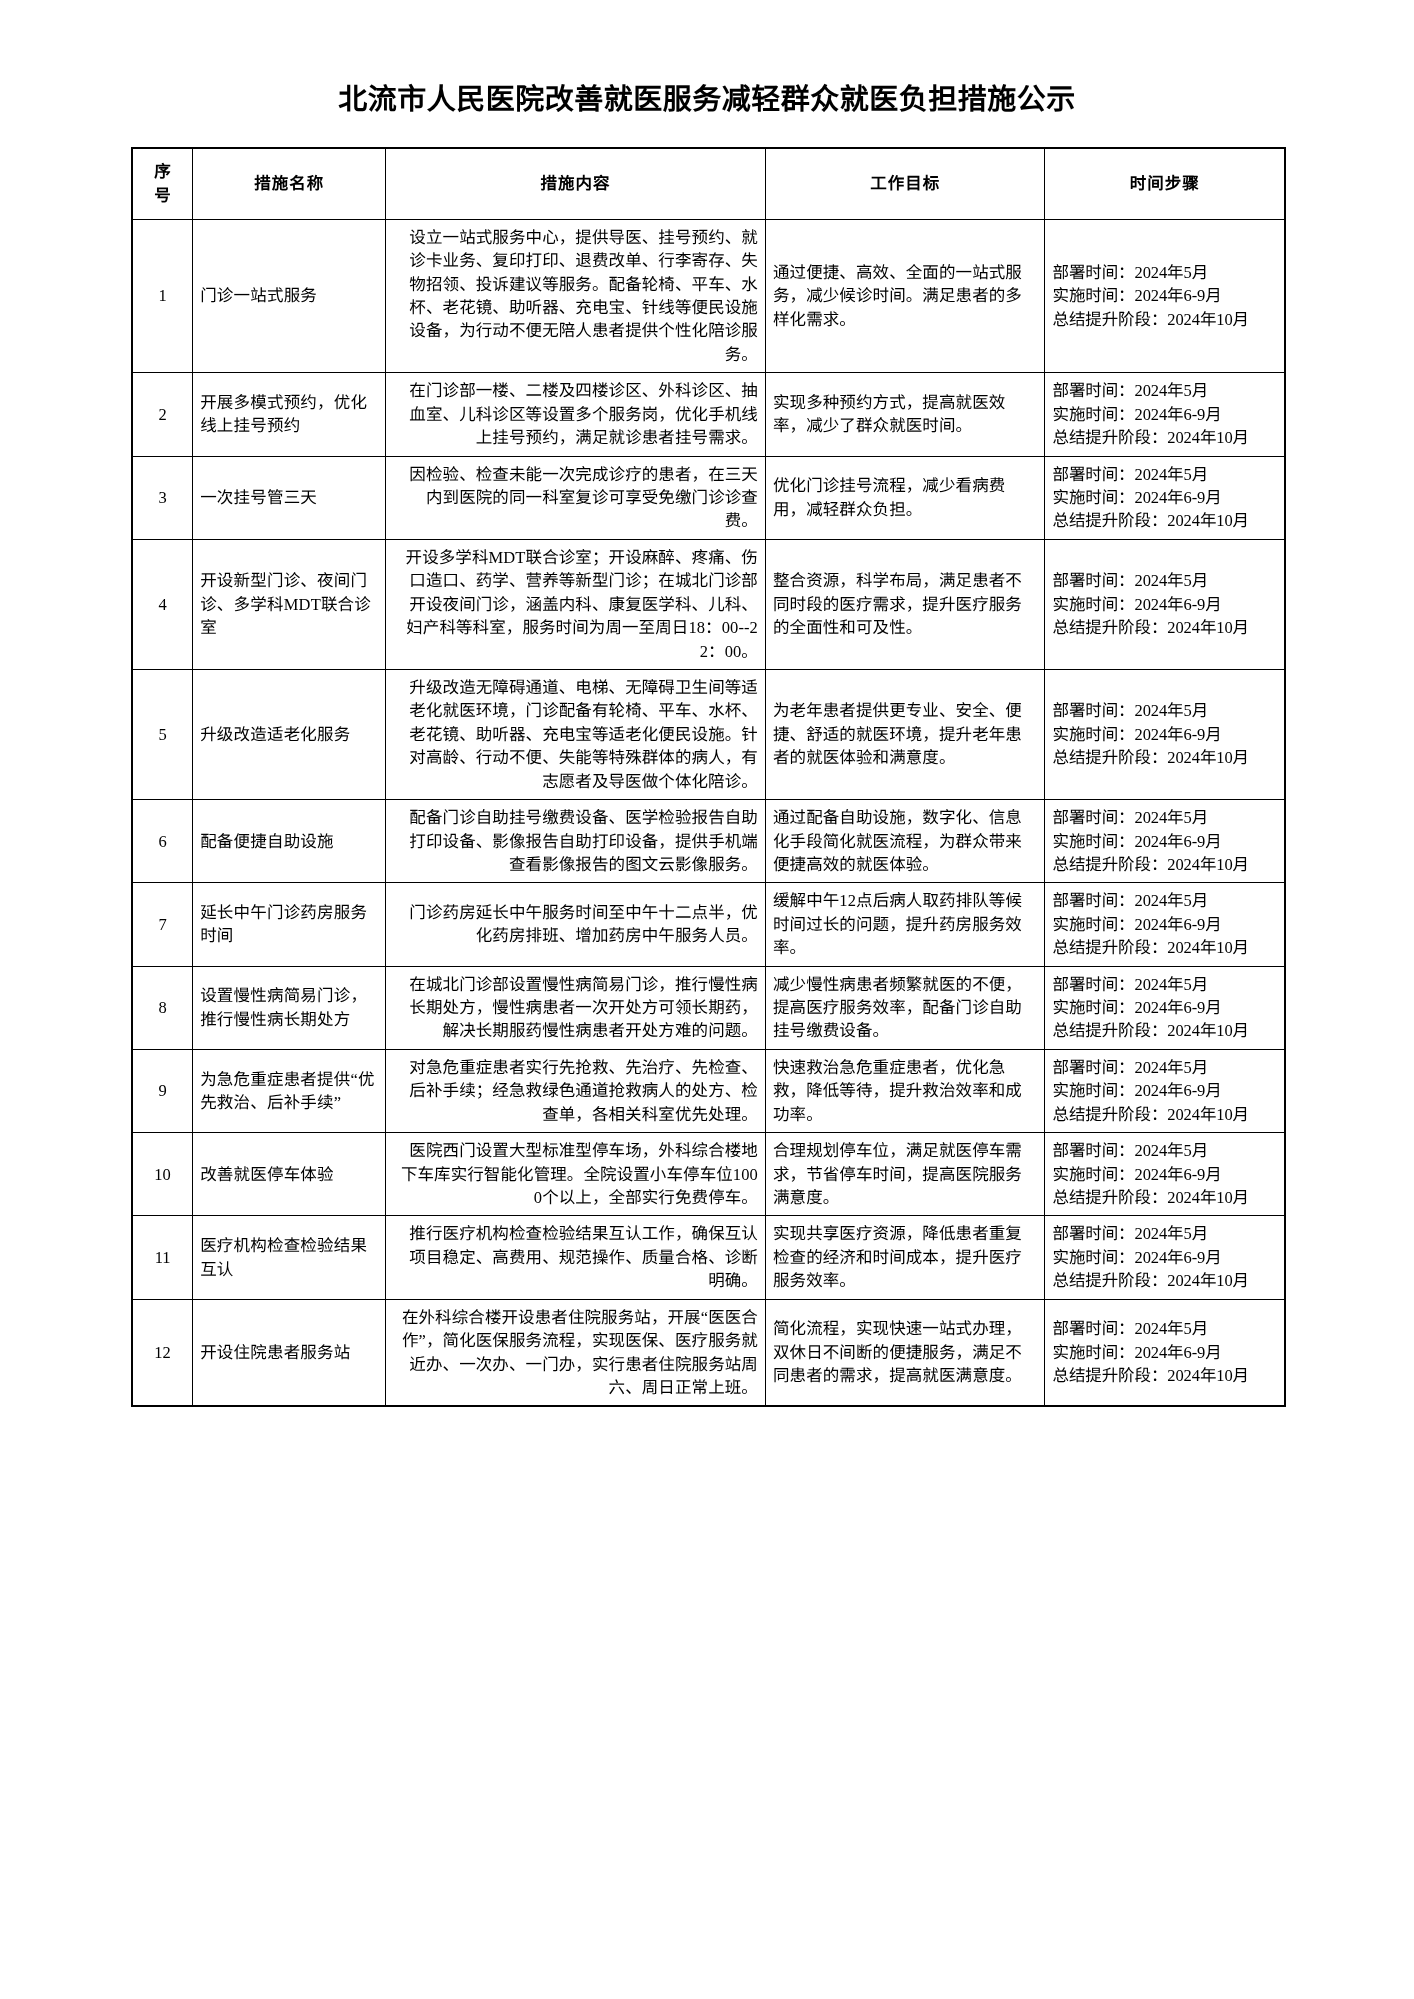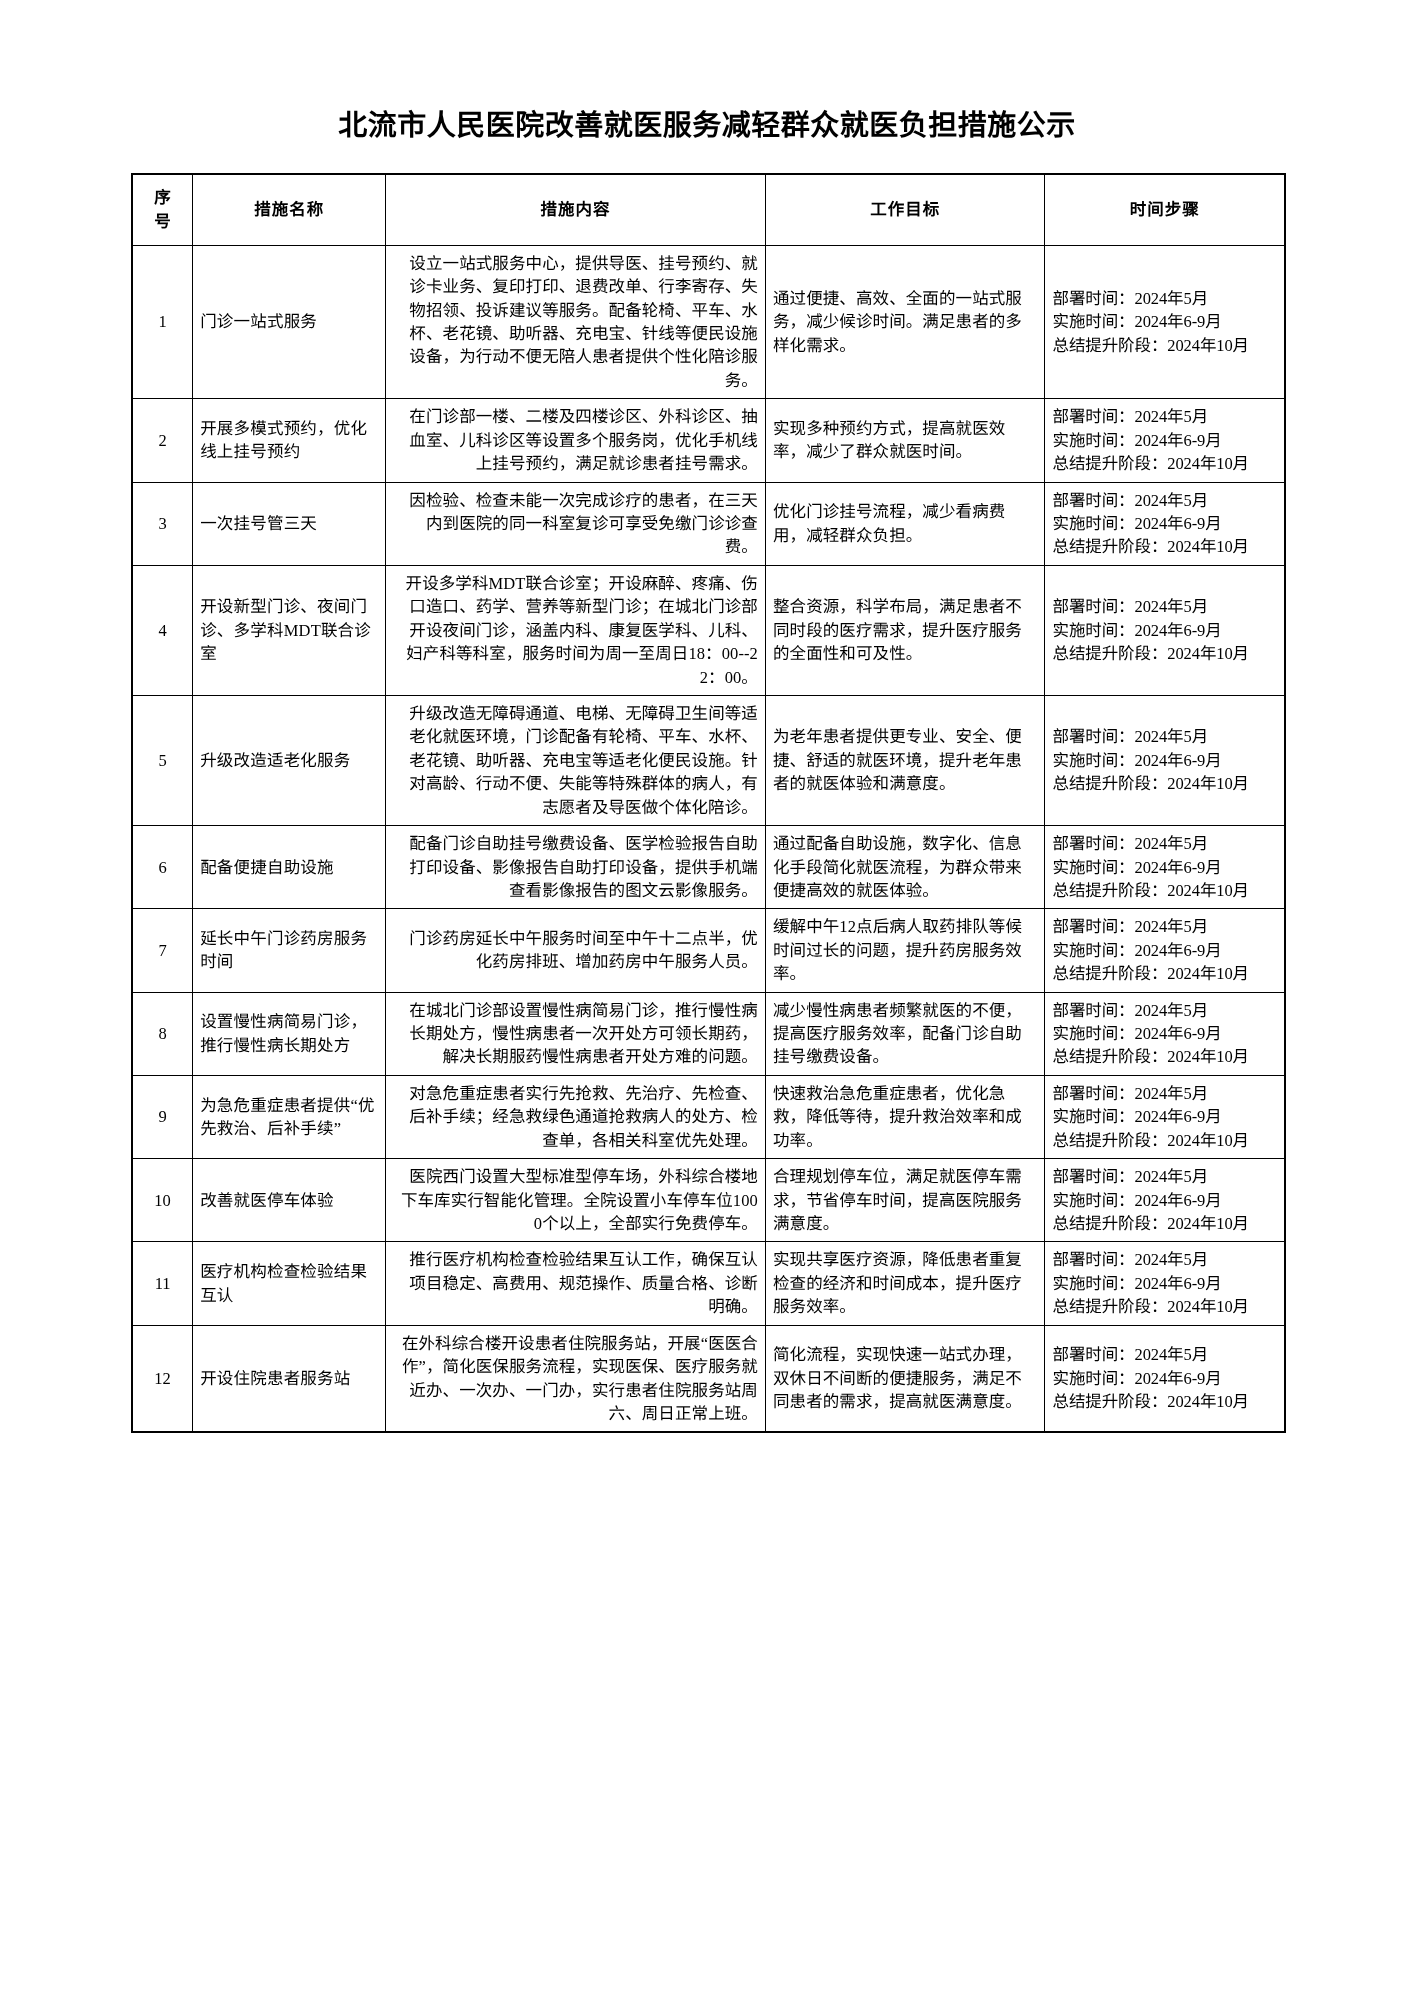--- a/index.html
+++ b/index.html
@@ -23,21 +23,21 @@
     padding: 0;
   }
   .doc-title {
     text-align: center;
     font-family: Liberation Sans, sans-serif;
     font-weight: bold;
     font-size: 29px;
     letter-spacing: 0.5px;
     color: #000;
     margin: 0;
-    padding-top: 108px;
+    padding-top: 82px;
     padding-bottom: 0;
     line-height: 1.2;
   }
   .table-wrap {
     margin-top: 30px;
     padding-left: 131px;
     padding-right: 0;
   }
   table.measures {
     border-collapse: collapse;

